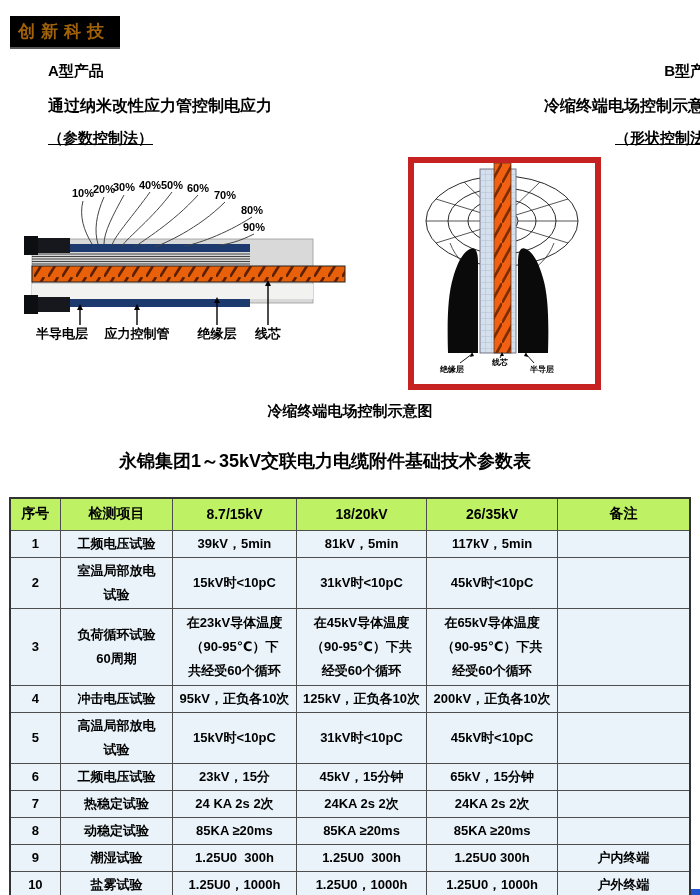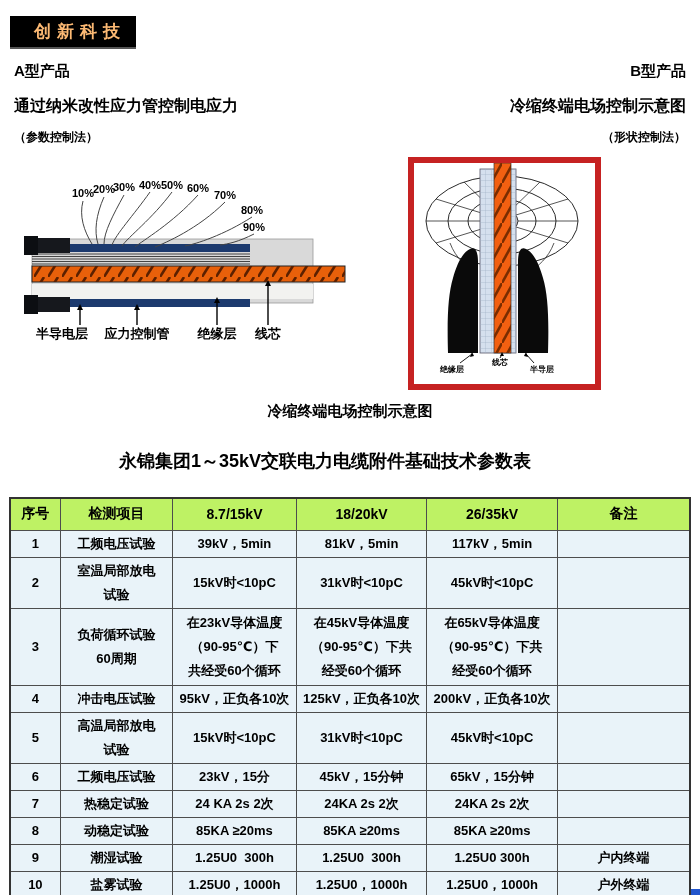--- a/index.html
+++ b/index.html
@@ -4,29 +4,29 @@
 <style>
   html,body{margin:0;padding:0;}
   body{
     width:700px;height:895px;position:relative;background:#ffffff;
     font-family:"Liberation Sans","DejaVu Sans",sans-serif;
     font-weight:bold;color:#000;overflow:hidden;
   }
   .abs{position:absolute;}
   
   .badge{
-    left:10px;top:16px;background:#000;color:#fdba74;
-    font-size:17px;letter-spacing:6px;padding:4px 10px 4px 24px;
+    left:10px;top:16px;background:#000;color:#a16207;
+    font-size:17px;letter-spacing:6px;padding:4px 10px 4px 8px;
     border-bottom:2px solid #555;
   }
   
-  .prod{width:330px;}
+  .prod{width:330px;margin-left:34px;}
   .prod .p-name{font-size:15px;margin-bottom:15px;}
   .prod .p-desc{font-size:16px;margin-bottom:12px;}
-  .prod .p-method{font-size:12px;}
+  .prod .p-method{font-size:15px;text-decoration:underline;}
   .prod-a{left:14px;top:62px;}
   .prod-b{left:356px;top:62px;text-align:right;}
   
   .b-frame{left:408px;top:157px;width:181px;height:221px;border:6px solid #c62222;background:#fff;}
   
   .caption{left:0;top:402px;width:700px;text-align:center;font-size:15px;}
   .tbl-title{left:0;top:449px;width:650px;text-align:center;font-size:18px;}
   
   .spec{left:9px;top:497px;}
   table{border-collapse:collapse;table-layout:fixed;width:682px;border:2px solid #333;}

